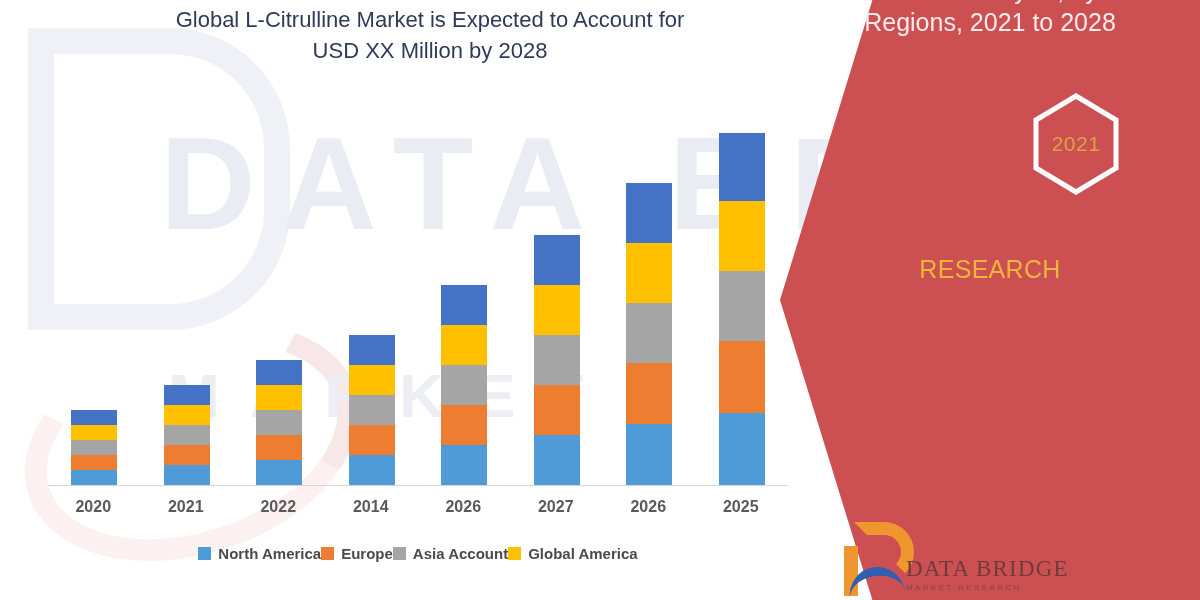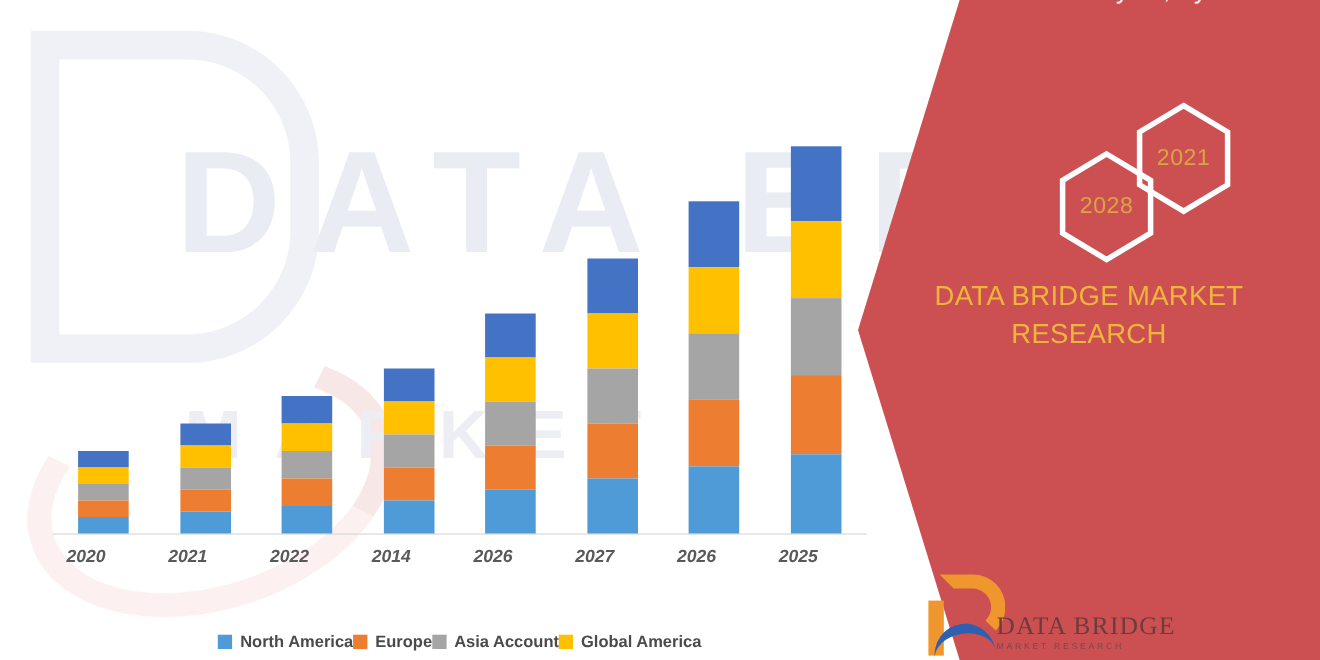--- a/index.html
+++ b/index.html
@@ -101,47 +101,51 @@
   .plot{position:absolute;left:0;top:0;width:830px;height:600px;}
   .axis-line{
     position:absolute;left:48px;top:485px;width:740px;height:1px;background:#d6d6d6;
   }
   .bars{position:absolute;left:48px;top:100px;width:740px;height:385px;}
   .bar-col{
     position:absolute;bottom:0;width:46px;
     display:flex;flex-direction:column-reverse;
   }
   .seg{width:100%;}
-  .xlabels{position:absolute;left:32px;top:498px;width:740px;height:24px;font-style:italic;}
+  .xlabels{position:absolute;left:47px;top:498px;width:740px;height:24px;}
   .xlab{
     position:absolute;width:90px;text-align:center;
     font-size:16px;font-weight:700;color:#595959;top:0;
   }
 
   
   .legend{
-    position:absolute;left:48px;top:570px;width:740px;height:26px;
+    position:absolute;left:48px;top:540px;width:740px;height:26px;
     display:flex;align-items:center;justify-content:center;
   }
   .lg-item{display:flex;align-items:center;gap:7px;}
   .lg-swatch{width:13px;height:13px;display:block;}
   .lg-text{font-size:15px;font-weight:700;color:#4a4a4a;white-space:nowrap;}
 </style>
 </head>
 <body>
 
 <div id="stage">
 
   <div class="wm-wrap">
     <div class="wm-b"></div>
     <div class="wm-swoosh"></div>
     <div class="wm-text">DATA BRIDGE</div>
     <div class="wm-text2">MARKET</div>
   </div>
 
+  <div class="chart-title">
+    <span>Global L-Citrulline Market is Expected to Account for</span>
+    <span>USD XX Million by 2028</span>
+  </div>
 
   <div class="plot">
     <div class="axis-line"></div>
     <div class="bars" id="bars">
         <div class="bar-col" style="left: 23.25px;">
           <div class="seg" style="height: 15px; background: rgb(78, 155, 216);"></div>
           <div class="seg" style="height: 15px; background: rgb(237, 125, 49);"></div>
           <div class="seg" style="height: 15px; background: rgb(165, 165, 165);"></div>
           <div class="seg" style="height: 15px; background: rgb(255, 192, 0);"></div>
           <div class="seg" style="height: 15px; background: rgb(68, 114, 196);"></div>
@@ -224,39 +228,33 @@
       <div class="lg-item">
         <span class="lg-swatch" style="background: rgb(255, 192, 0);"></span>
         <span class="lg-text">Global America</span>
       </div>
     </div>
 
   <div class="red-panel"></div>
 
   <div class="red-head">
     <span class="l1">Market Analysis, by</span>
+    <span class="l2">Regions, 2021 to 2028</span>
   </div>
 
   <div class="hexes">
     <div class="hex hex-2021">
       <svg viewBox="0 0 92 104">
         <polygon points="46,4 86,28 86,76 46,100 6,76 6,28" fill="none" stroke="#ffffff" stroke-width="5"></polygon>
       </svg>
       <div class="lbl">2021</div>
     </div>
-    <div class="hex hex-2028">
-      <svg viewBox="0 0 92 104">
-        <polygon points="46,4 86,28 86,76 46,100 6,76 6,28" fill="none" stroke="#ffffff" stroke-width="5"></polygon>
-      </svg>
-      <div class="lbl">2028</div>
-    </div>
   </div>
 
   <div class="brand">
-    <span>DATA BRIDGE MARKET</span>
     <span>RESEARCH</span>
   </div>
 
   <div class="dbmr-logo">
     <div class="dbmr-mark">
       <div class="dbmr-b"></div>
       <div class="dbmr-bowl"></div>
       <div class="dbmr-swoosh"></div>
     </div>
     <div class="dbmr-words">

